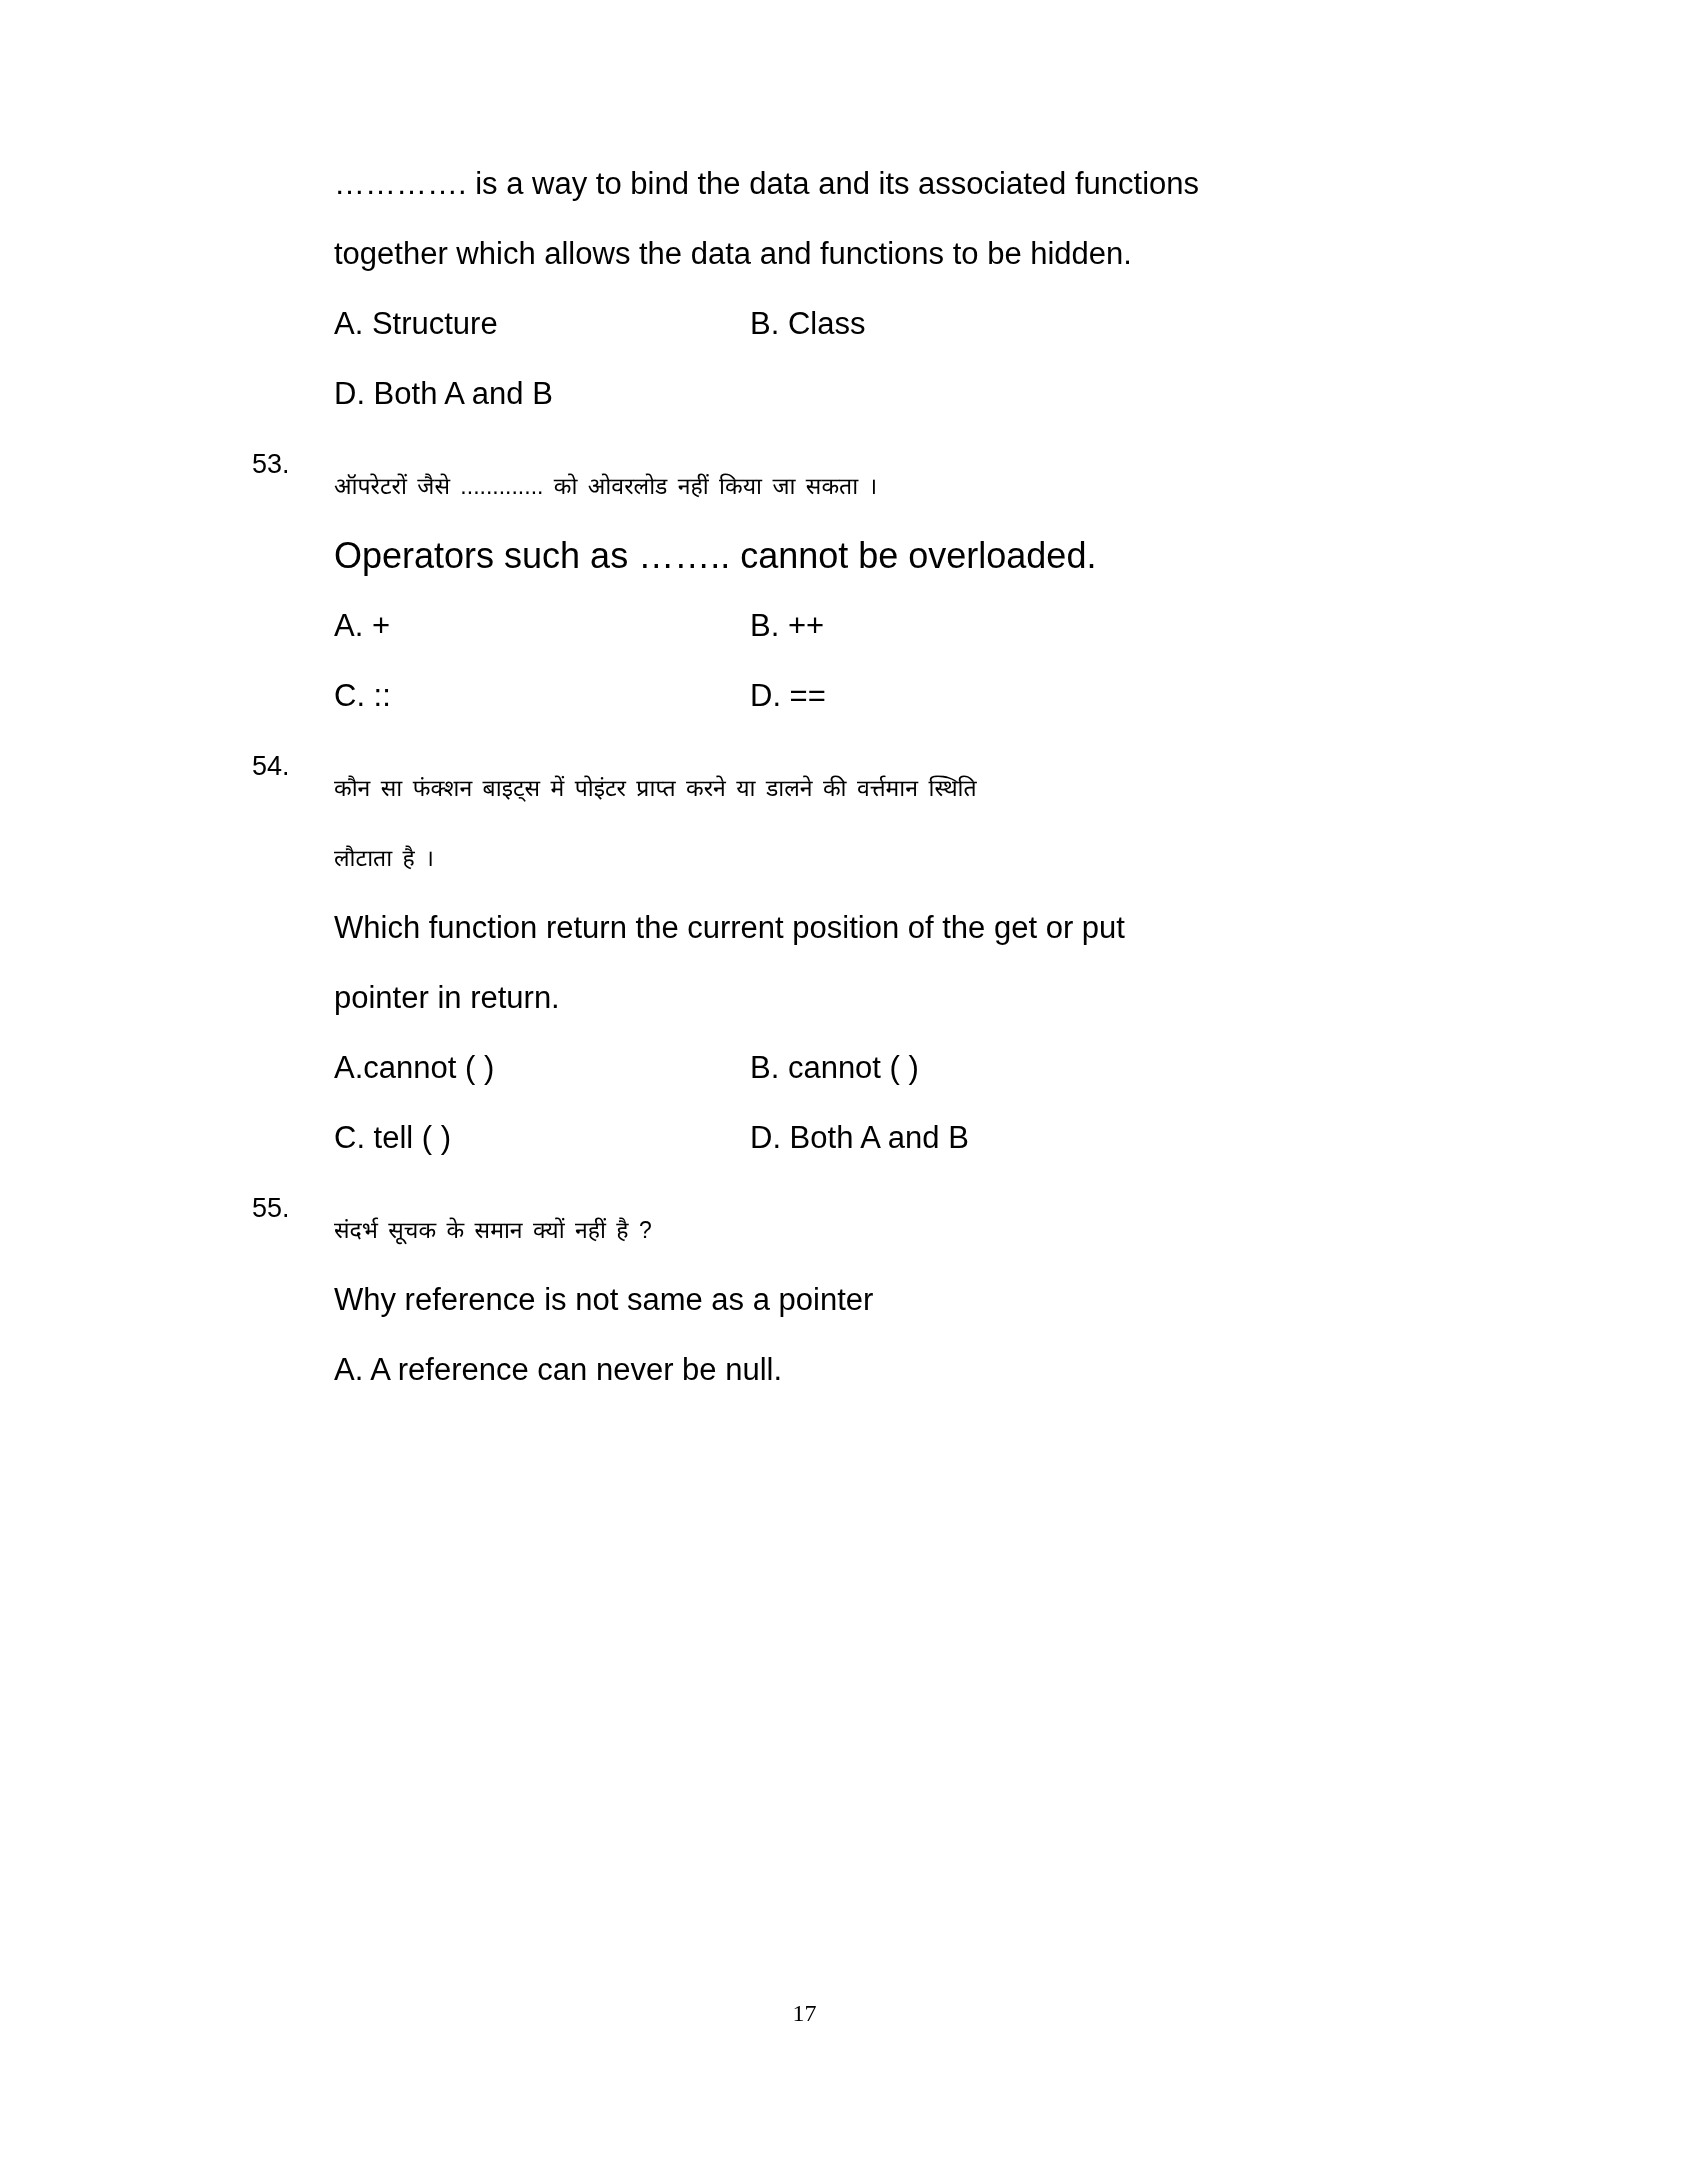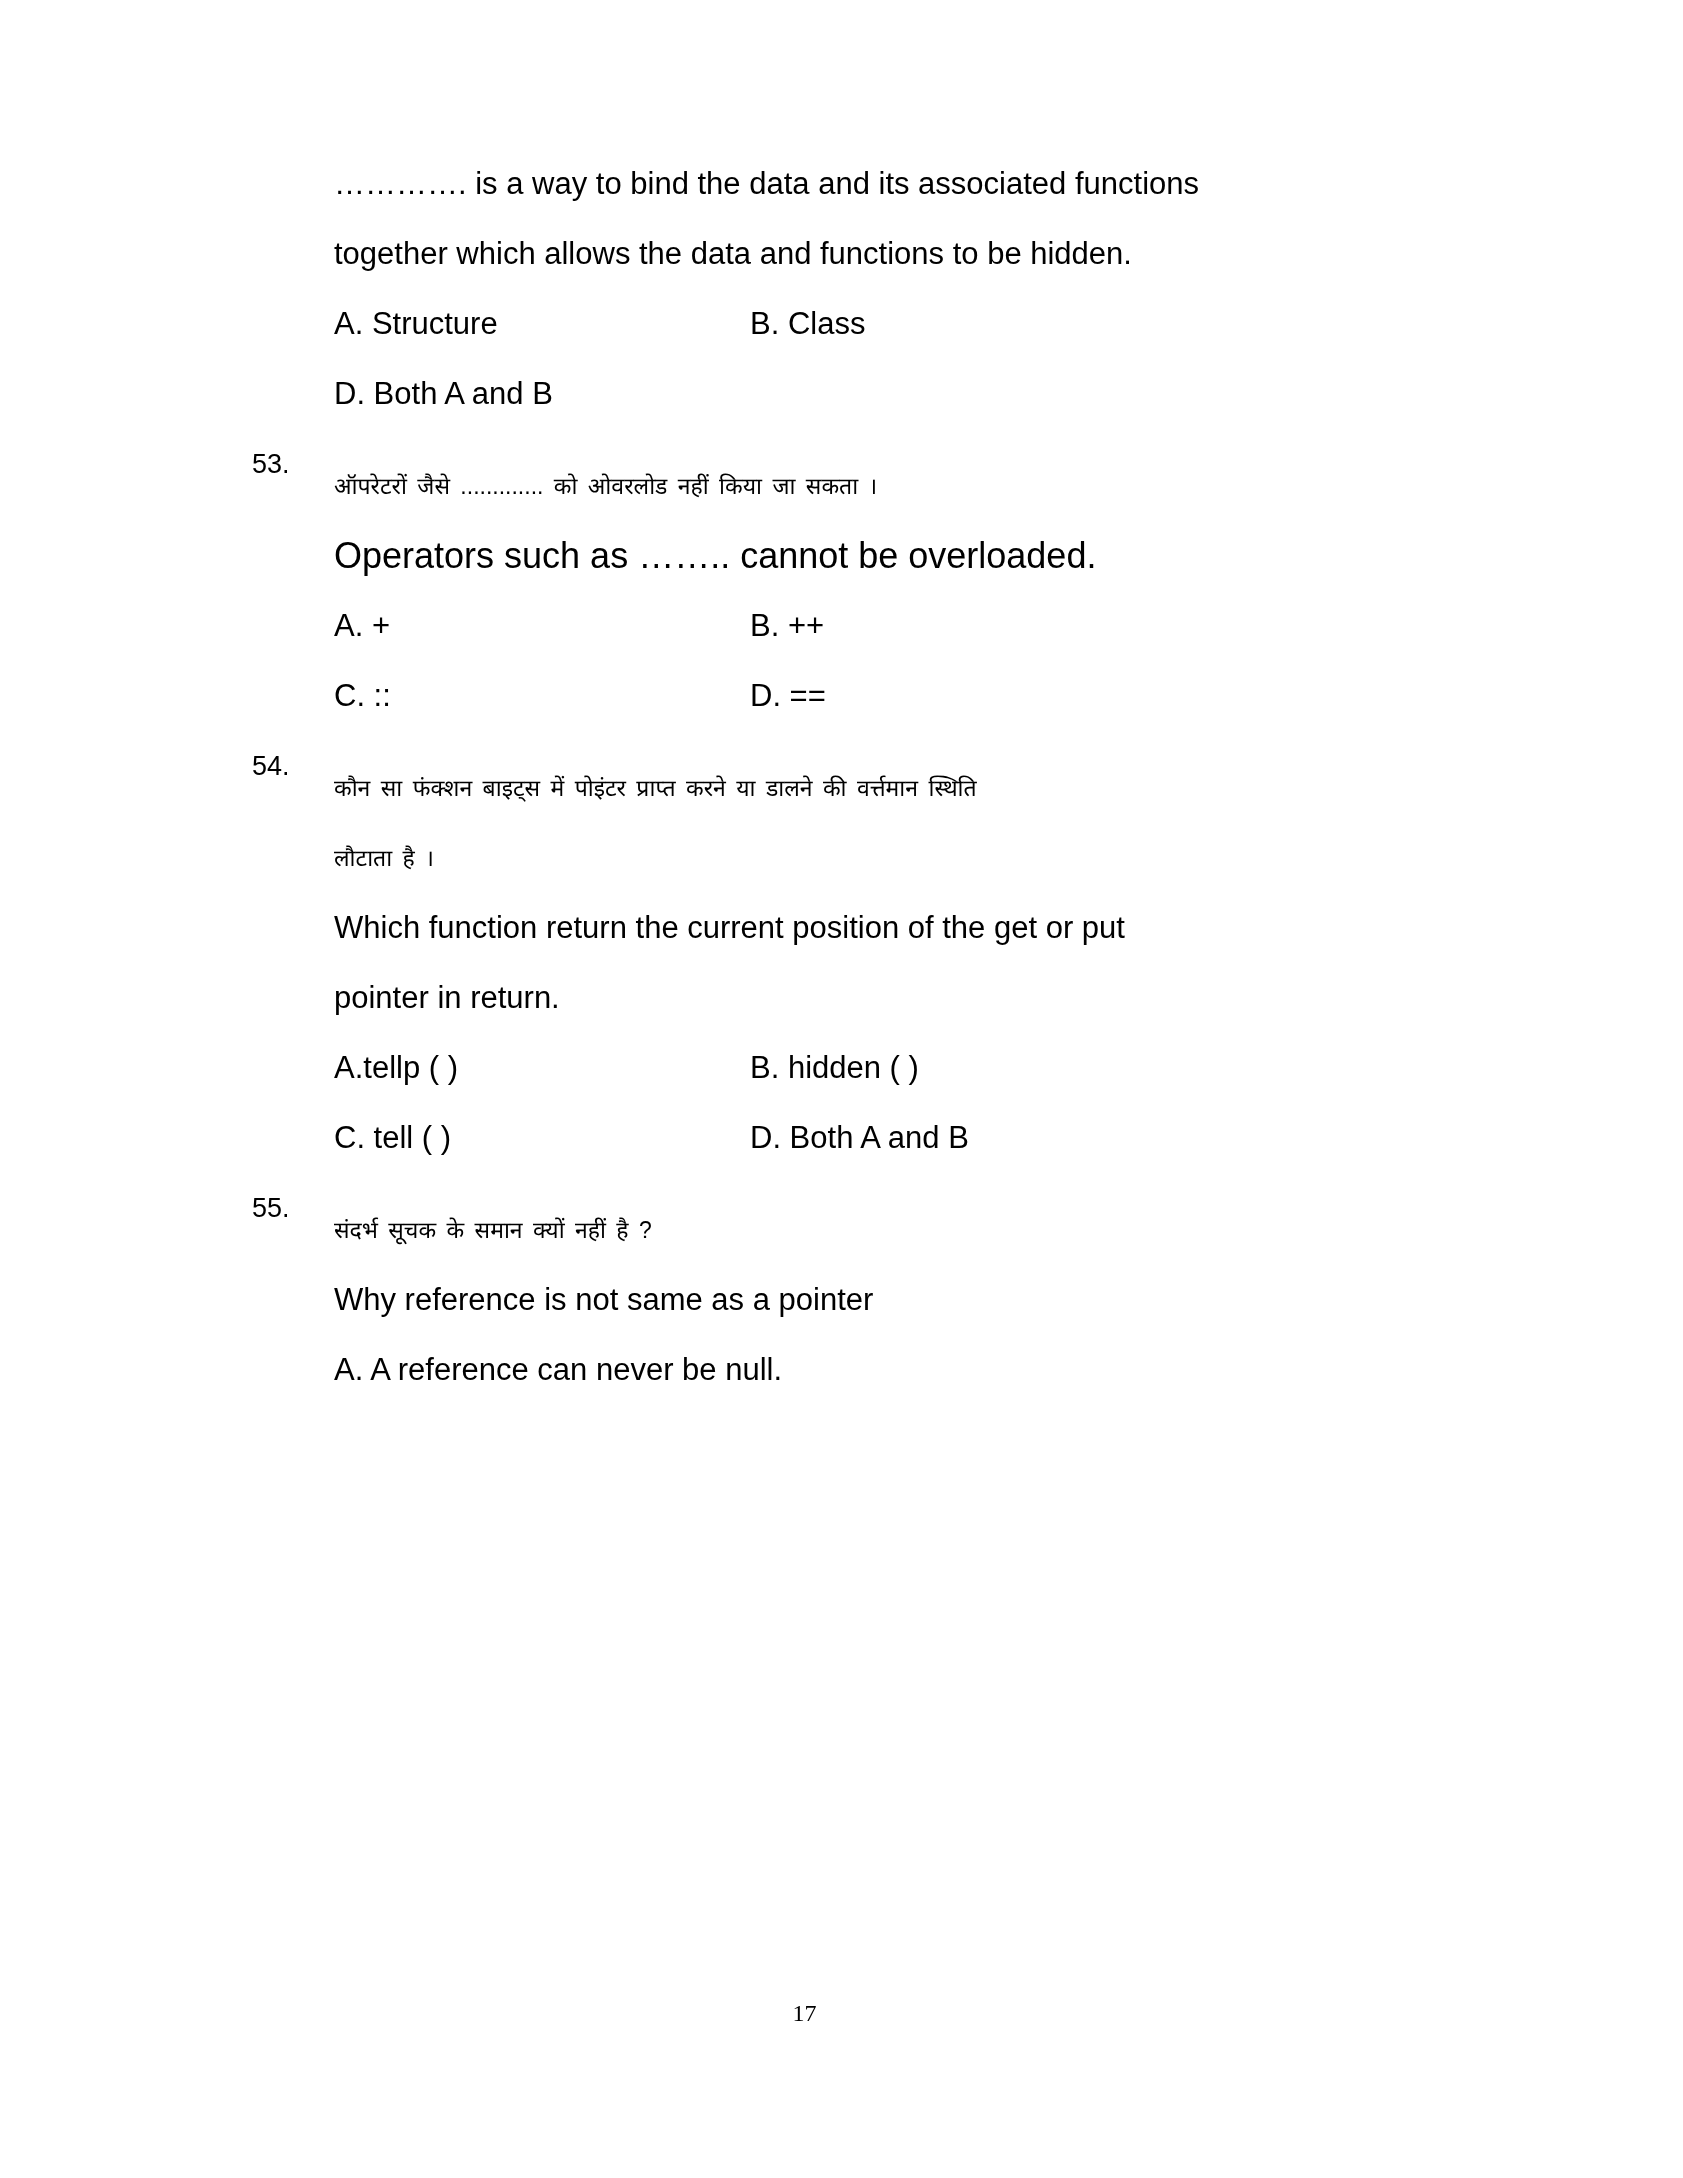--- a/index.html
+++ b/index.html
@@ -146,22 +146,22 @@
     <div class="spacer-sm"></div>
 
     <div class="q-block">
       <div class="q-num">54.</div>
       <div class="q-body">
         <div class="para-hi">कौन सा फंक्शन बाइट्स में पोइंटर प्राप्त करने या डालने की वर्त्तमान स्थिति</div>
         <div class="para-hi nojustify">लौटाता है ।</div>
         <div class="para">Which function return the current position of the get or put</div>
         <div class="para nojustify">pointer in return.</div>
         <div class="opt-row">
-          <div class="opt-a">A.tellp ( )</div>
-          <div class="opt-b">B. hidden ( )</div>
+          <div class="opt-a">A.cannot ( )</div>
+          <div class="opt-b">B. cannot ( )</div>
         </div>
         <div class="opt-row">
           <div class="opt-a">C. tell ( )</div>
           <div class="opt-b">D. Both A and B</div>
         </div>
       </div>
     </div>
 
     <div class="spacer-sm"></div>
 

